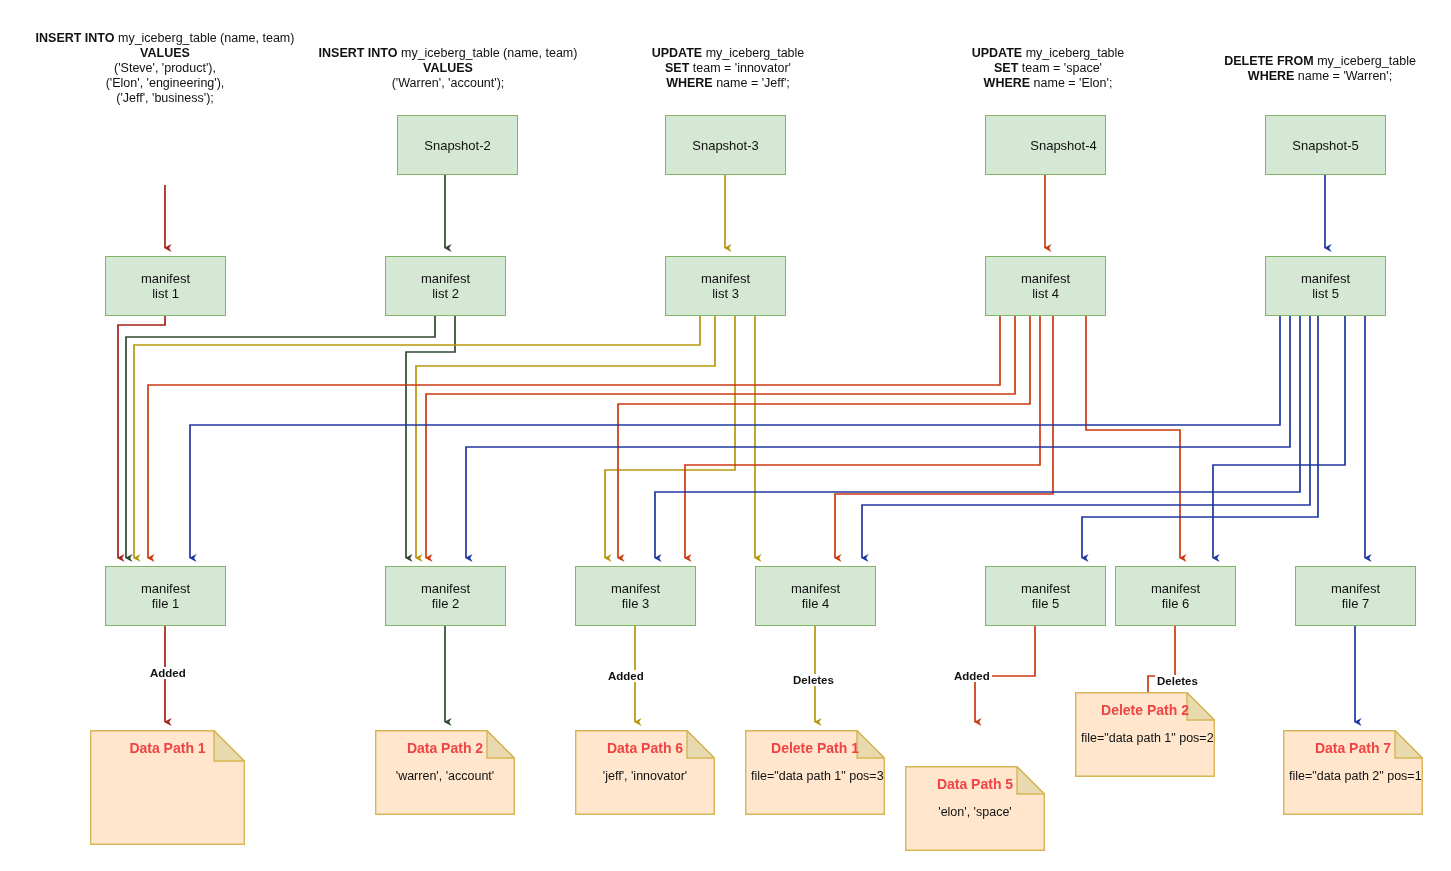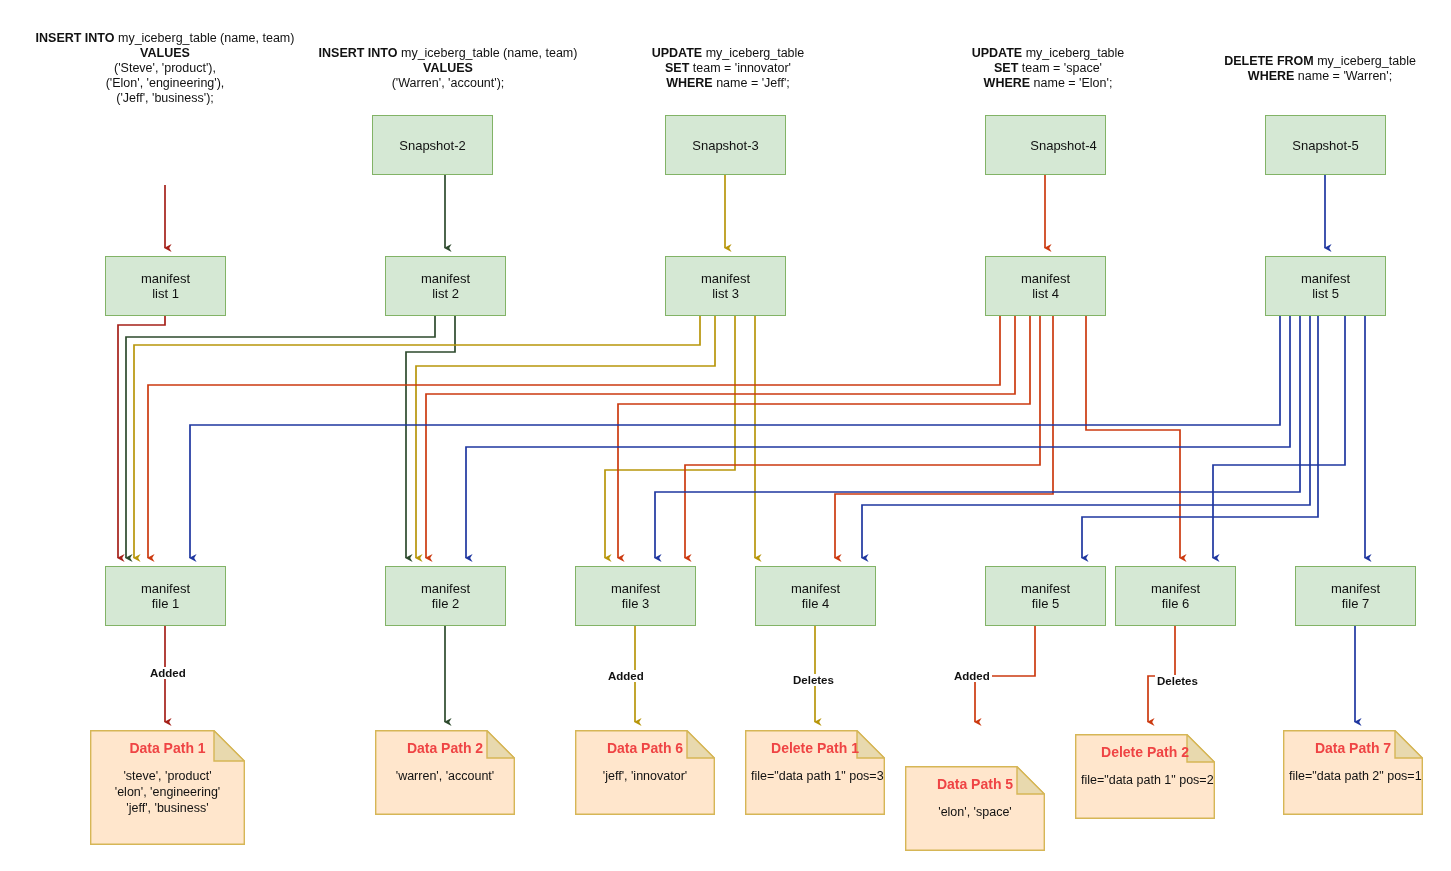--- a/index.html
+++ b/index.html
@@ -30,21 +30,21 @@
 <body>
 
 <div id="stage">
 
   <div class="sql" style="left:20px;top:31px;width:290px;"><div><b>INSERT INTO</b> my_iceberg_table (name, team)</div><div><b>VALUES</b></div><div>('Steve', 'product'),</div><div>('Elon', 'engineering'),</div><div>('Jeff', 'business');</div></div>
   <div class="sql" style="left:308px;top:46px;width:280px;"><div><b>INSERT INTO</b> my_iceberg_table (name, team)</div><div><b>VALUES</b></div><div>('Warren', 'account');</div></div>
   <div class="sql" style="left:628px;top:46px;width:200px;"><div><b>UPDATE</b> my_iceberg_table</div><div><b>SET</b> team = 'innovator'</div><div><b>WHERE</b> name = 'Jeff';</div></div>
   <div class="sql" style="left:948px;top:46px;width:200px;"><div><b>UPDATE</b> my_iceberg_table</div><div><b>SET</b> team = 'space'</div><div><b>WHERE</b> name = 'Elon';</div></div>
   <div class="sql" style="left:1200px;top:54px;width:240px;"><div><b>DELETE FROM</b> my_iceberg_table</div><div><b>WHERE</b> name = 'Warren';</div></div>
 
-  <div class="gbox" style="left:372px;top:115px;width:121px;height:60px;justify-content:center;">
+  <div class="gbox" style="left:397px;top:115px;width:121px;height:60px;justify-content:center;">
       <span><span>Snapshot-2</span></span>
     </div>
   <div class="gbox" style="left:665px;top:115px;width:121px;height:60px;">
       <span><span>Snapshot-3</span></span>
     </div>
   <div class="gbox" style="left:985px;top:115px;width:121px;height:60px;padding-left:36px;">
       <span><span>Snapshot-4</span></span>
     </div>
   <div class="gbox" style="left:1265px;top:115px;width:121px;height:60px;">
       <span><span>Snapshot-5</span></span>
@@ -154,23 +154,20 @@
   <div class="elbl" style="left:791px;top:674px;">Deletes</div>
   <div class="elbl" style="left:952px;top:670px;">Added</div>
   <div class="elbl" style="left:1155px;top:675px;">Deletes</div>
 
   <div class="note" style="left:90px;top:730px;width:155px;height:115px;">
     <svg class="shape" viewBox="0 0 155 115" preserveAspectRatio="none">
       <path d="M0.7,0.7 H124 L154.3,31 V114.3 H0.7 Z" fill="#ffe6cc" stroke="#d6b656" stroke-width="1.4"></path>
       <path d="M124,0.7 L154.3,31 H124 Z" fill="#e8d9ae" stroke="#d6b656" stroke-width="1.4"></path>
     </svg>
     <div class="ttl">Data Path 1</div>
-    <div class="body">'steve', 'product'
-'elon', 'engineering'
-'jeff', 'business'</div>
   </div>
 
   <div class="note" style="left:375px;top:730px;width:140px;height:85px;">
     <svg class="shape" viewBox="0 0 140 85" preserveAspectRatio="none">
       <path d="M0.7,0.7 H112 L139.3,28 V84.3 H0.7 Z" fill="#ffe6cc" stroke="#d6b656" stroke-width="1.4"></path>
       <path d="M112,0.7 L139.3,28 H112 Z" fill="#e8d9ae" stroke="#d6b656" stroke-width="1.4"></path>
     </svg>
     <div class="ttl">Data Path 2</div>
     <div class="body">'warren', 'account'</div>
   </div>
@@ -195,21 +192,21 @@
 
   <div class="note" style="left:905px;top:730px;width:140px;height:85px;margin-top:36px;">
     <svg class="shape" viewBox="0 0 140 85" preserveAspectRatio="none">
       <path d="M0.7,0.7 H112 L139.3,28 V84.3 H0.7 Z" fill="#ffe6cc" stroke="#d6b656" stroke-width="1.4"></path>
       <path d="M112,0.7 L139.3,28 H112 Z" fill="#e8d9ae" stroke="#d6b656" stroke-width="1.4"></path>
     </svg>
     <div class="ttl">Data Path 5</div>
     <div class="body">'elon', 'space'</div>
   </div>
 
-  <div class="note" style="left:1075px;top:734px;width:140px;height:85px;">
+  <div class="note" style="left:1075px;top:692px;width:140px;height:85px;">
     <svg class="shape" viewBox="0 0 140 85" preserveAspectRatio="none">
       <path d="M0.7,0.7 H112 L139.3,28 V84.3 H0.7 Z" fill="#ffe6cc" stroke="#d6b656" stroke-width="1.4"></path>
       <path d="M112,0.7 L139.3,28 H112 Z" fill="#e8d9ae" stroke="#d6b656" stroke-width="1.4"></path>
     </svg>
     <div class="ttl">Delete Path 2</div>
     <div class="body">file="data path 1" pos=2</div>
   </div>
 
   <div class="note" style="left:1283px;top:730px;width:140px;height:85px;">
     <svg class="shape" viewBox="0 0 140 85" preserveAspectRatio="none">

